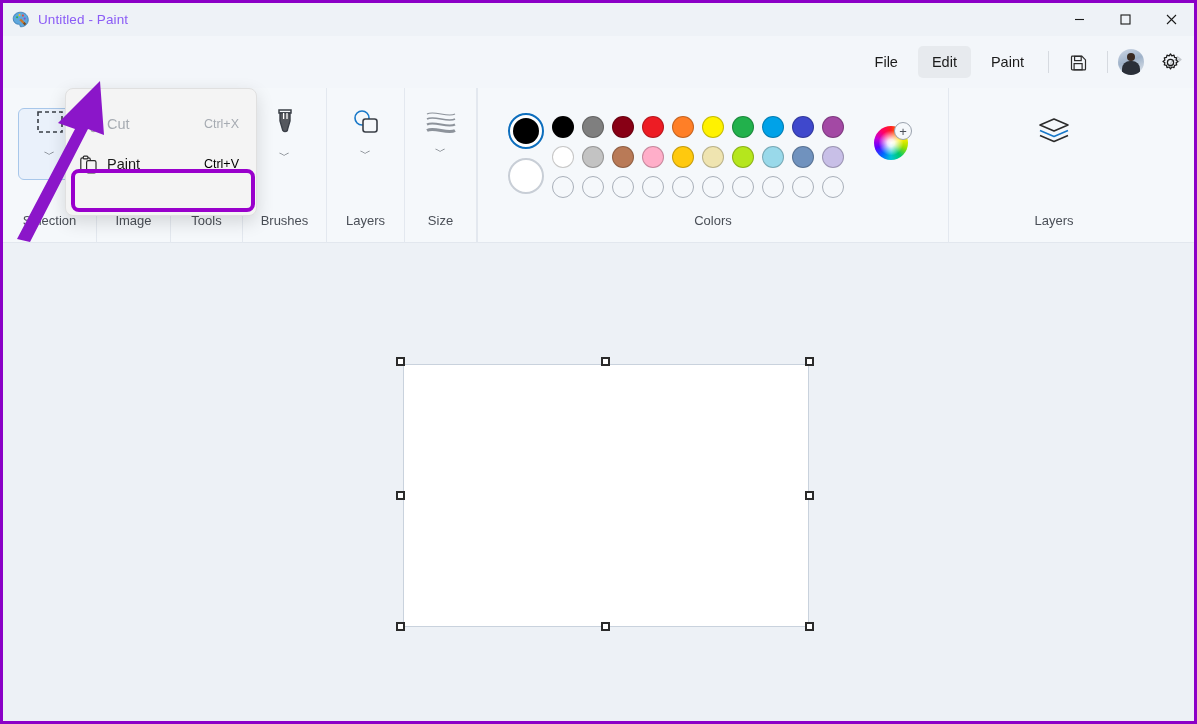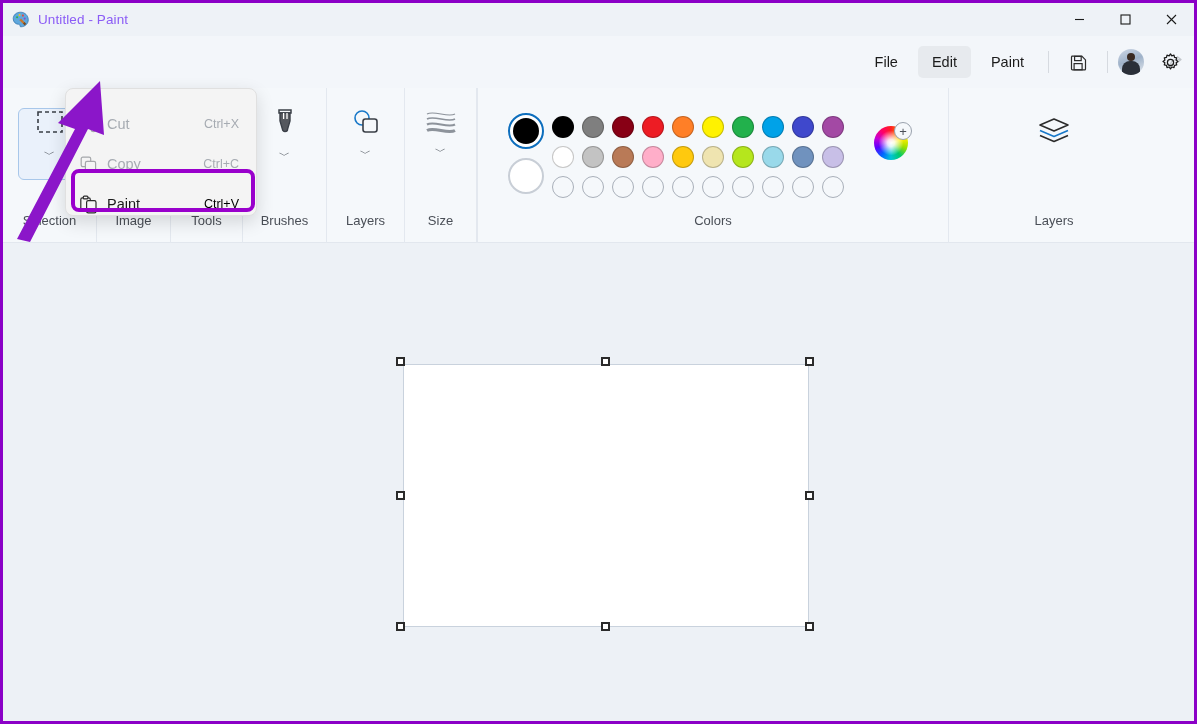--- a/index.html
+++ b/index.html
@@ -445,30 +445,20 @@
         <svg width="19" height="19" viewBox="0 0 19 19">
           <circle cx="4" cy="14.3" r="2.3" fill="none" stroke="#3a3f47" stroke-width="1.2"></circle>
           <circle cx="14.4" cy="14.3" r="2.3" fill="none" stroke="#3a3f47" stroke-width="1.2"></circle>
           <path d="M5.6 12.7L14.2 2.4M12.8 12.7L4.2 2.4" stroke="#3a3f47" stroke-width="1.2" stroke-linecap="round"></path>
         </svg>
       </span>
       <span class="lb">Cut</span>
       <span class="sc">Ctrl+X</span>
     </div>
 
-    <div class="dd-item disabled">
-      <span class="ic">
-        <svg width="19" height="19" viewBox="0 0 19 19">
-          <rect x="2.2" y="2.2" width="9.5" height="9.5" rx="1.6" fill="none" stroke="#3a3f47" stroke-width="1.2"></rect>
-          <rect x="6.4" y="6.4" width="10.2" height="10.2" rx="1.6" fill="#f4f4f4" stroke="#3a3f47" stroke-width="1.2"></rect>
-        </svg>
-      </span>
-      <span class="lb">Copy</span>
-      <span class="sc">Ctrl+C</span>
-    </div>
 
     <div class="dd-item">
       <span class="ic">
         <svg width="19" height="19" viewBox="0 0 19 19">
           <rect x="1.8" y="2.8" width="9.5" height="12.5" rx="1.6" fill="none" stroke="#2b2b2b" stroke-width="1.2"></rect>
           <rect x="4.3" y="1.2" width="4.6" height="2.6" rx=".9" fill="#f4f4f4" stroke="#2b2b2b" stroke-width="1.2"></rect>
           <rect x="7.6" y="5.6" width="9.4" height="12.2" rx="1.6" fill="#f4f4f4" stroke="#2b2b2b" stroke-width="1.2"></rect>
         </svg>
       </span>
       <span class="lb">Paint</span>

